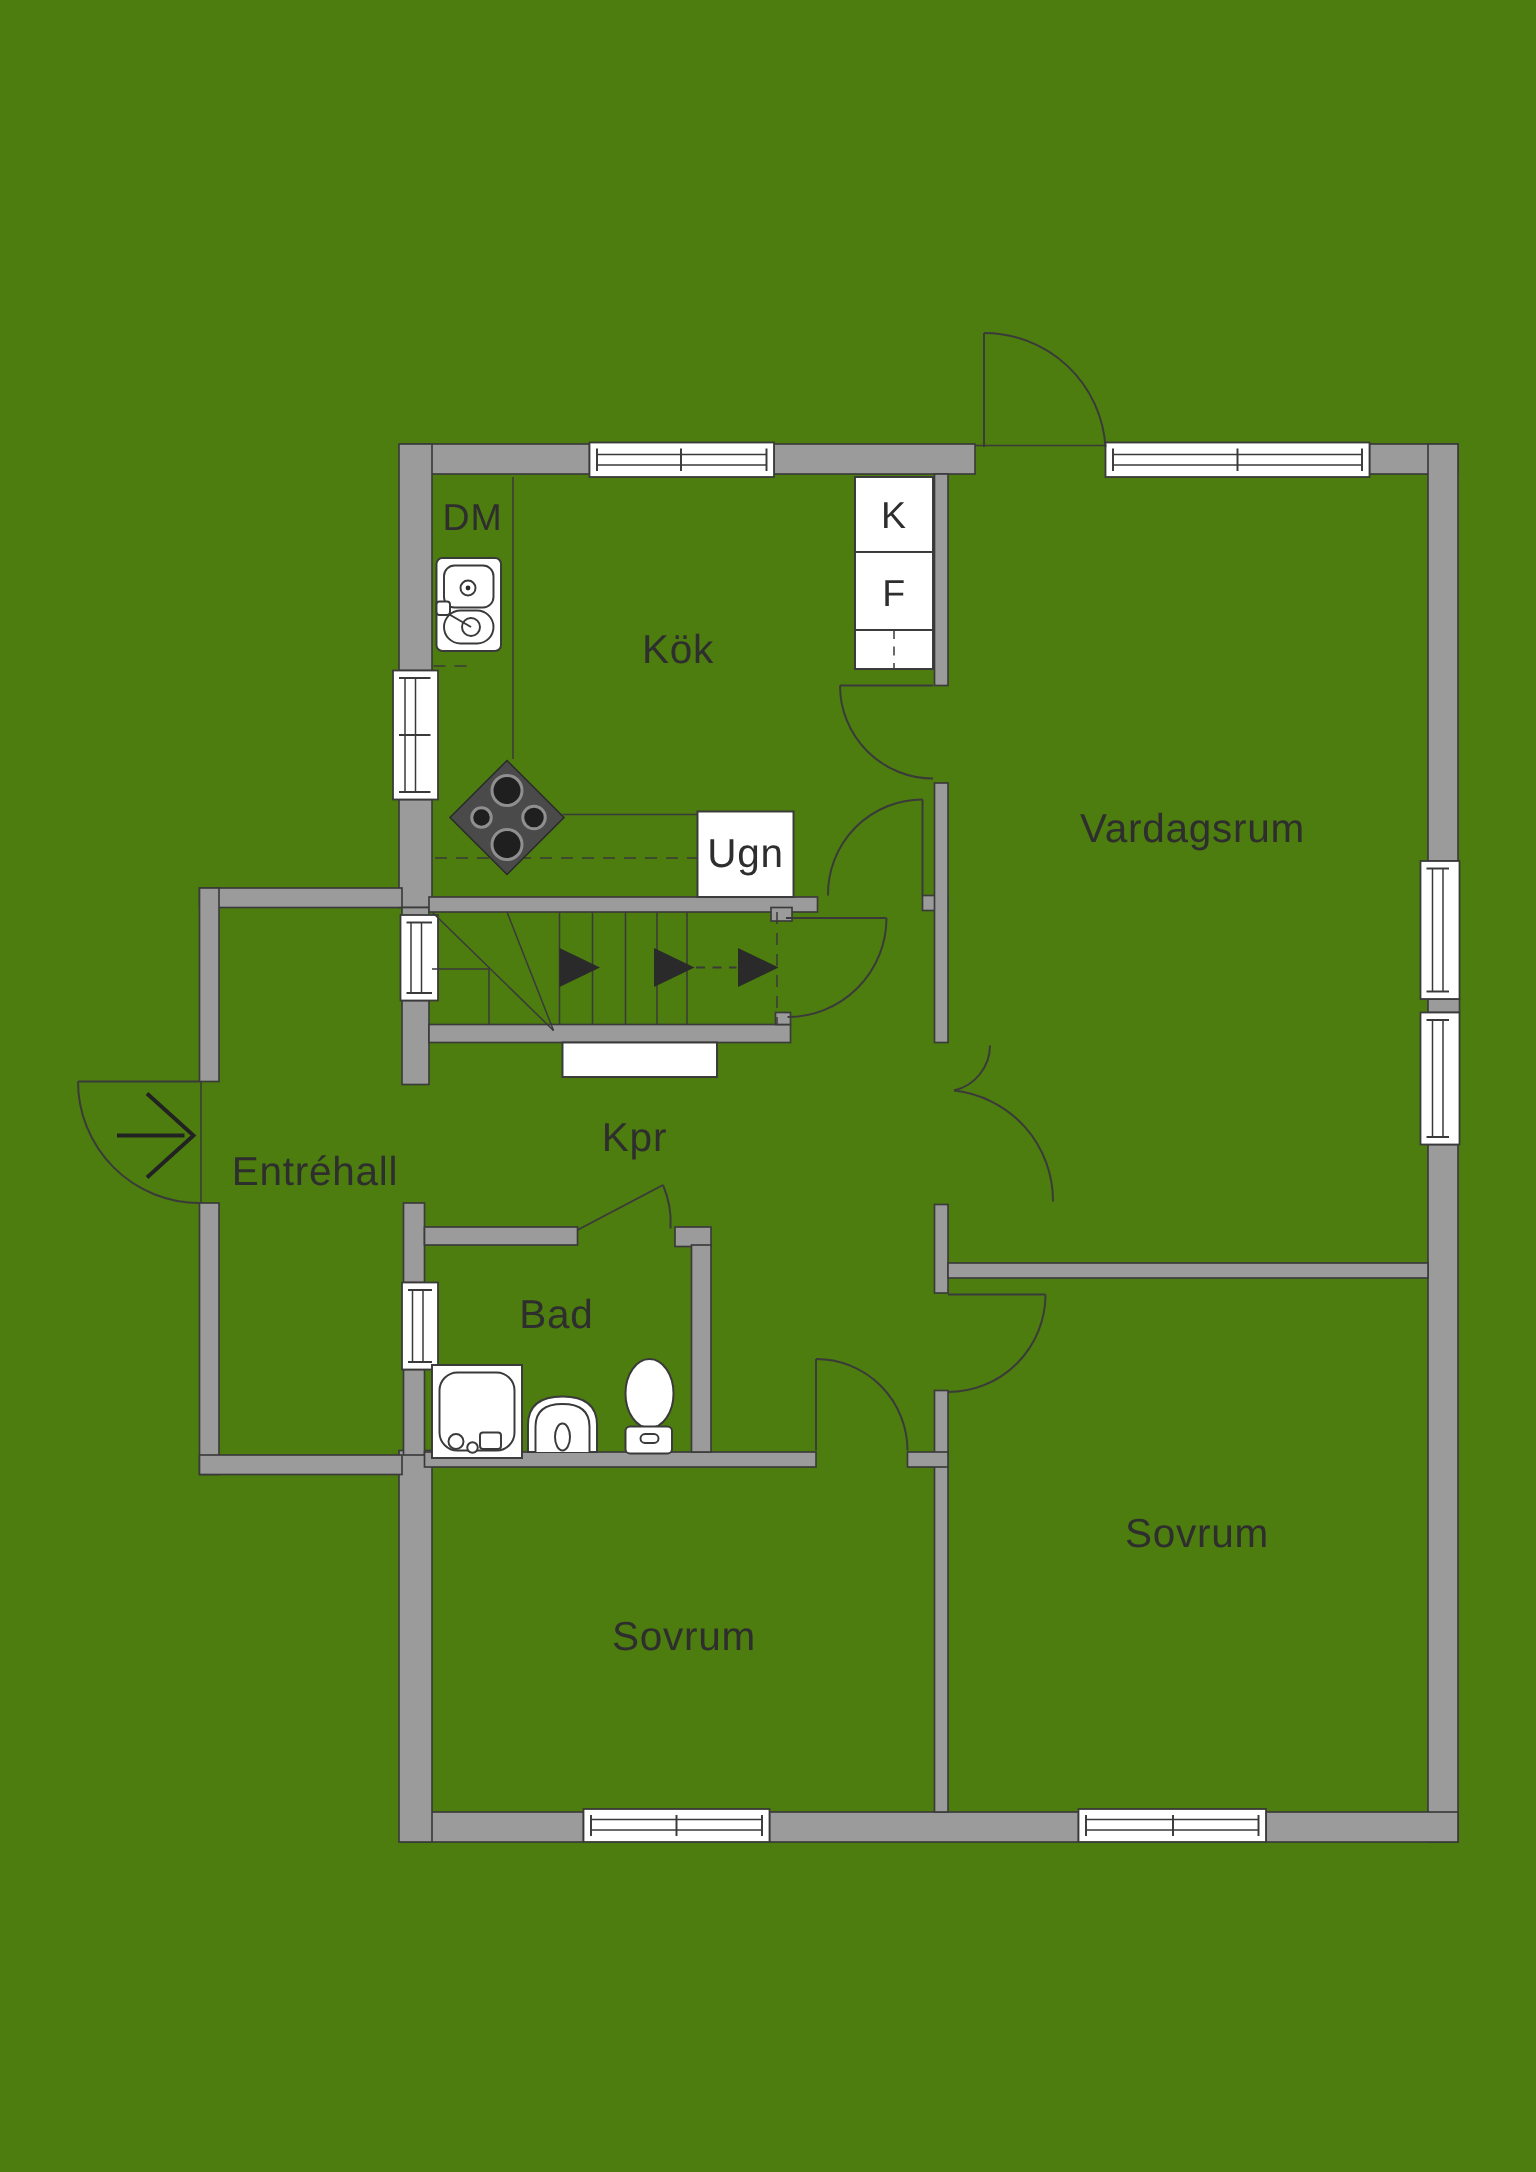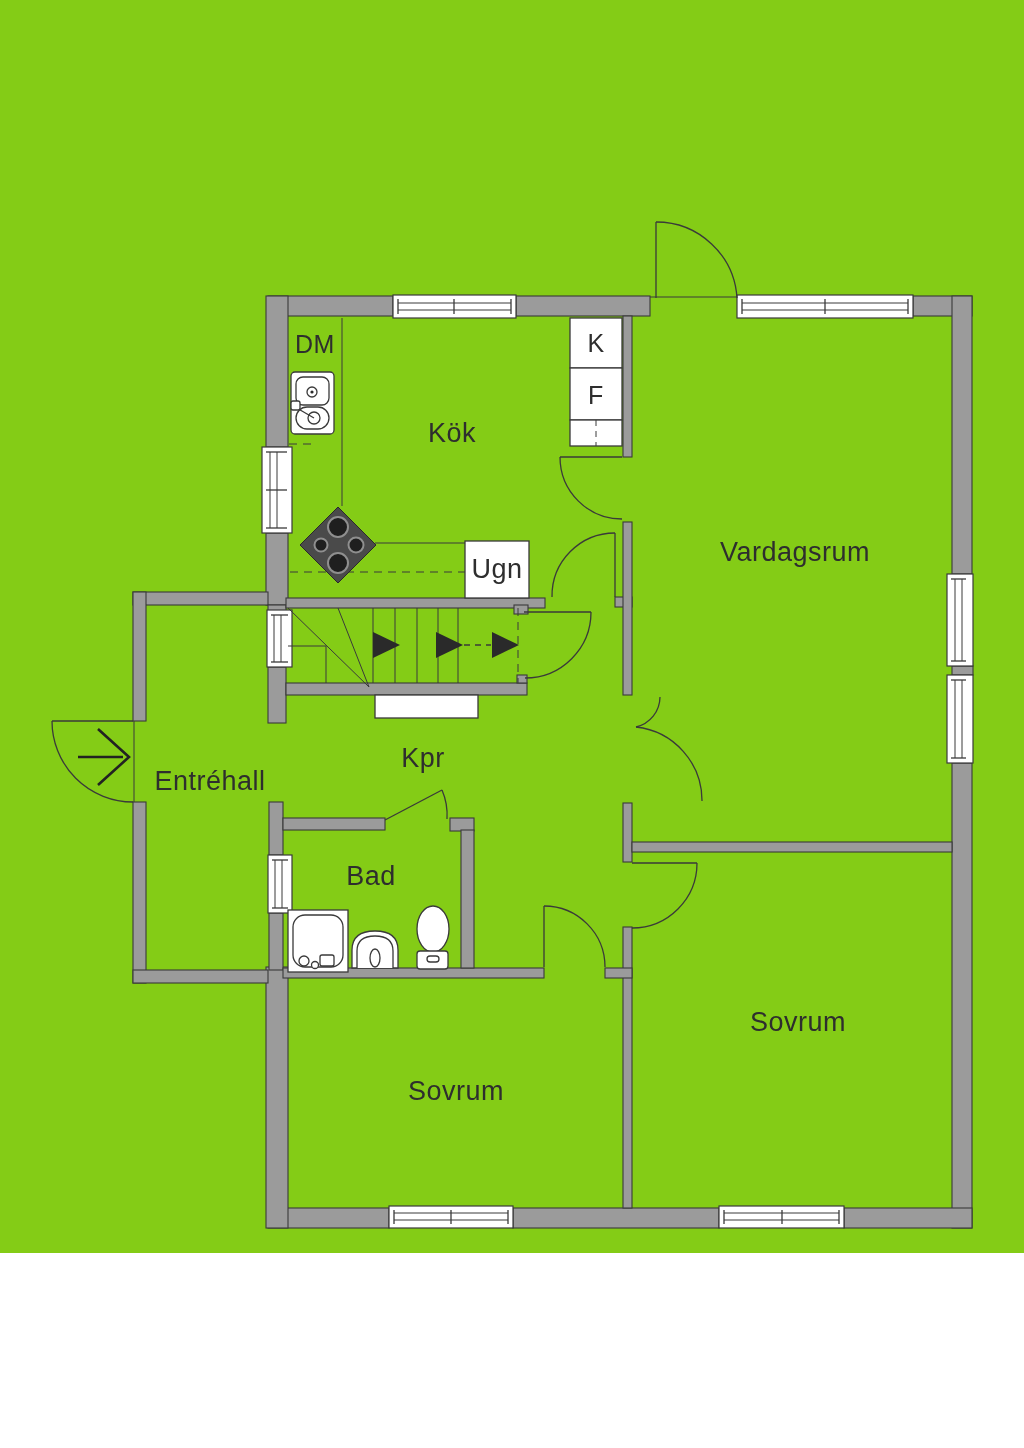--- a/index.html
+++ b/index.html
@@ -1,17 +1,17 @@
 <!DOCTYPE html>
 <html style="--wall: #9b9b9b; --outline: #3a3a3a; --floor: #ffffff; --text: #2e2e2e;"><head>
 <meta charset="utf-8">
 <title>Floor plan</title>
 <style>
   html,body{margin:0;padding:0;background:#fff;}
-  .stage{position:relative;width:1024px;height:1253px;background:#84cc16;overflow:hidden;
+  .stage{position:relative;width:1024px;height:1448px;background:#4d7c0f;overflow:hidden;
          font-family:"Liberation Sans", sans-serif;}
   svg{display:block}
   .wall{fill:var(--wall,#9b9b9b);stroke:var(--outline,#3a3a3a);stroke-width:1.1;}
   .win{fill:#ffffff;stroke:var(--outline,#3a3a3a);stroke-width:1.2;}
   .ln{stroke:var(--outline,#3a3a3a);stroke-width:1.3;fill:none;}
   .thin{stroke-width:1;}
   .dash{stroke-dasharray:8 6;}
   .dash2{stroke-dasharray:6 5;}
   .arc{stroke:var(--outline,#3a3a3a);stroke-width:1.3;fill:none;}
   .fix{fill:#ffffff;stroke:var(--outline,#3a3a3a);stroke-width:1.3;}

